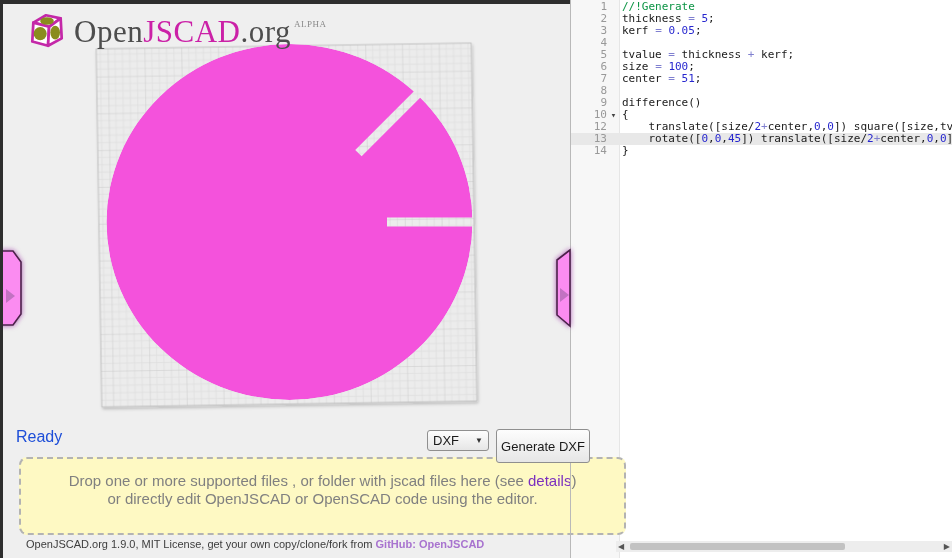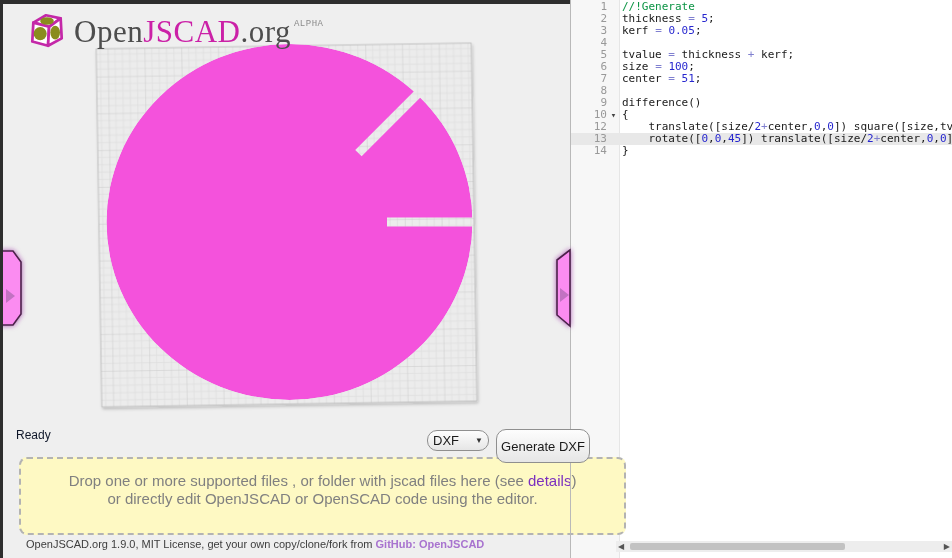--- a/index.html
+++ b/index.html
@@ -16,28 +16,28 @@
   .left-strip{position:absolute;left:0;top:0;width:3px;height:558px;background:#2e2e2e;z-index:7;}
 
   
   .viewer{position:absolute;left:0;top:0;width:570px;height:558px;background:#efefef;z-index:1;}
   .scene{position:absolute;left:0;top:0;z-index:1;}
 
   
   .logo{position:absolute;left:26px;top:10px;z-index:3;display:flex;align-items:flex-start;}
   .logo-text{font-family:"Liberation Serif","DejaVu Serif",serif;font-size:31px;line-height:44px;color:#4d4d4d;margin-left:6px;letter-spacing:0.5px;}
   .logo-text .jscad{color:var(--logo-accent);}
-  .logo-alpha{font-family:Liberation Mono, monospace;font-size:9px;color:#8a8a8a;margin-left:3px;margin-top:9px;letter-spacing:0.5px;}
+  .logo-alpha{font-family:Liberation Serif, serif;font-size:9px;color:#8a8a8a;margin-left:3px;margin-top:9px;letter-spacing:0.5px;}
 
   
   .handles{position:absolute;left:0;top:0;z-index:6;}
 
   
-  .status-text{position:absolute;left:16px;top:428px;font-size:12px;color:#0f172a;z-index:5;}
-  .ctl{position:absolute;box-sizing:border-box;border:1px solid #8f8f8f;border-radius:10px;
+  .status-text{position:absolute;left:16px;top:428px;font-size:16px;color:#1d4ed8;z-index:5;}
+  .ctl{position:absolute;box-sizing:border-box;border:1px solid #8f8f8f;border-radius:3px;
        background:linear-gradient(#fdfdfd,#e6e6e6);font-size:13px;color:#1a1a1a;z-index:6;}
   .format-select{left:427px;top:430px;width:62px;height:21px;display:flex;align-items:center;padding:0 5px;}
   .format-select .arrow{margin-left:auto;font-size:8px;color:#333;}
   .generate-btn{left:496px;top:429px;width:94px;height:34px;display:flex;align-items:center;justify-content:center;}
 
   
   .dropzone{position:absolute;left:19px;top:457px;width:603px;height:61px;z-index:3;
     border:2px dashed #b3b3b3;border-radius:8px;background:#fef9c3;
     text-align:center;color:#808080;font-size:15px;line-height:18px;padding-top:13px;box-sizing:content-box;}
   .dropzone a{color:var(--link-details);text-decoration:none;}

